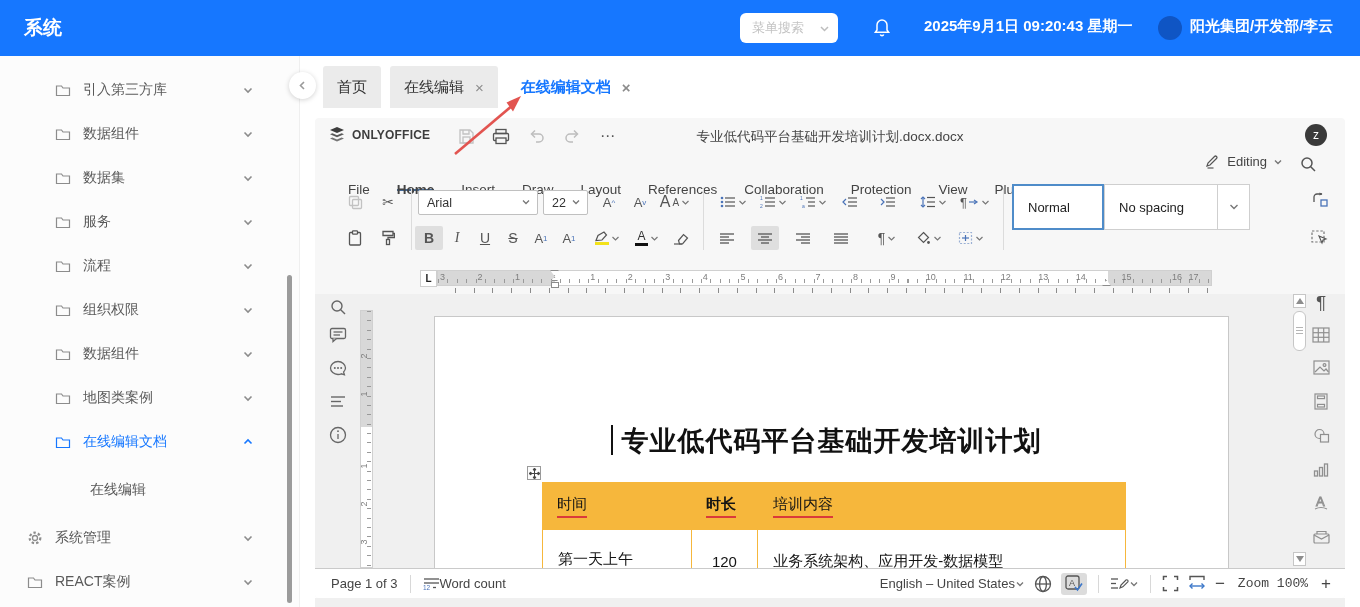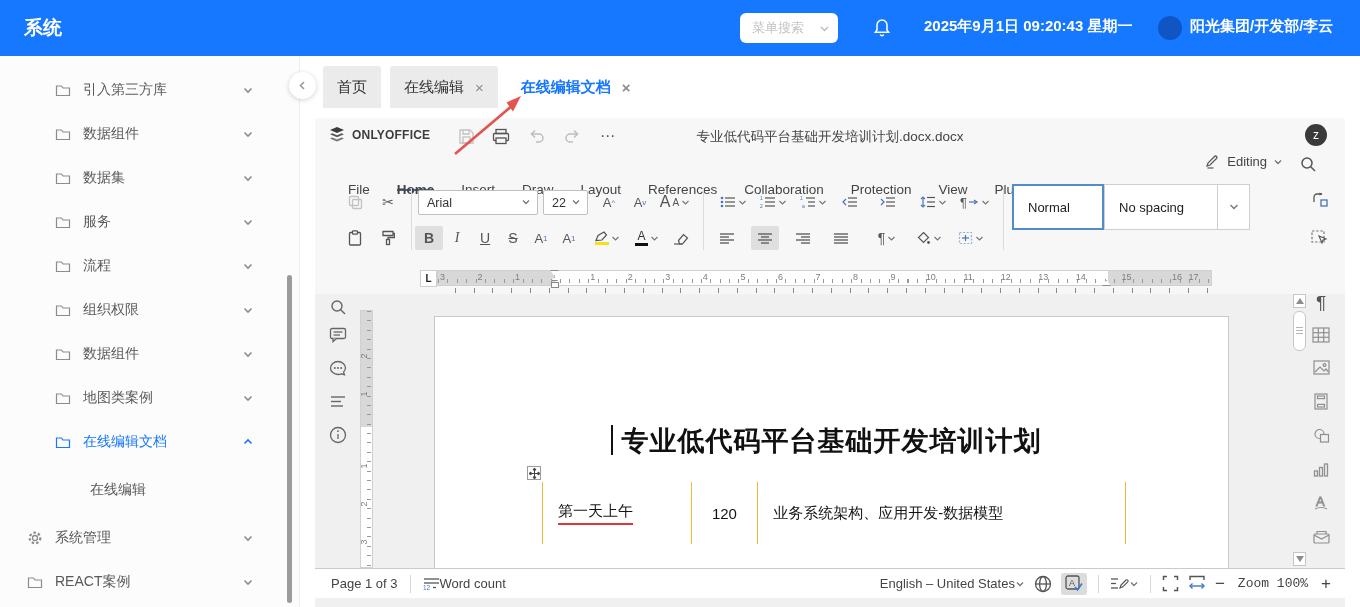--- a/index.html
+++ b/index.html
@@ -791,20 +791,31 @@
             <svg width="11" height="11" stroke="#444" stroke-width="1" fill="#444">
                 <line x1="5.5" y1="1" x2="5.5" y2="10"></line>
                 <line x1="1" y1="5.5" x2="10" y2="5.5"></line>
                 <polygon points="5.5,0 4,2 7,2"></polygon>
                 <polygon points="5.5,11 4,9 7,9"></polygon>
                 <polygon points="0,5.5 2,4 2,7"></polygon>
                 <polygon points="11,5.5 9,4 9,7"></polygon>
               </svg>
           </div>
           <div id="doc-table">
+            <div class="trow head">
+              <div class="tcell c1">
+                  <span class="sp">时间</span>
+                </div>
+              <div class="tcell c2 bold">
+                  <span class="sp">时长</span>
+                </div>
+              <div class="tcell c3">
+                  <span class="sp">培训内容</span>
+                </div>
+            </div>
             <div class="trow body">
               <div class="tcell c1">
                   <span class="sp">第一天上午</span>
                 </div>
               <div class="tcell c2">
                   <span>120</span>
                 </div>
               <div class="tcell c3">
                   <span>业务系统架构、应用开发-数据模型</span>
                 </div>

